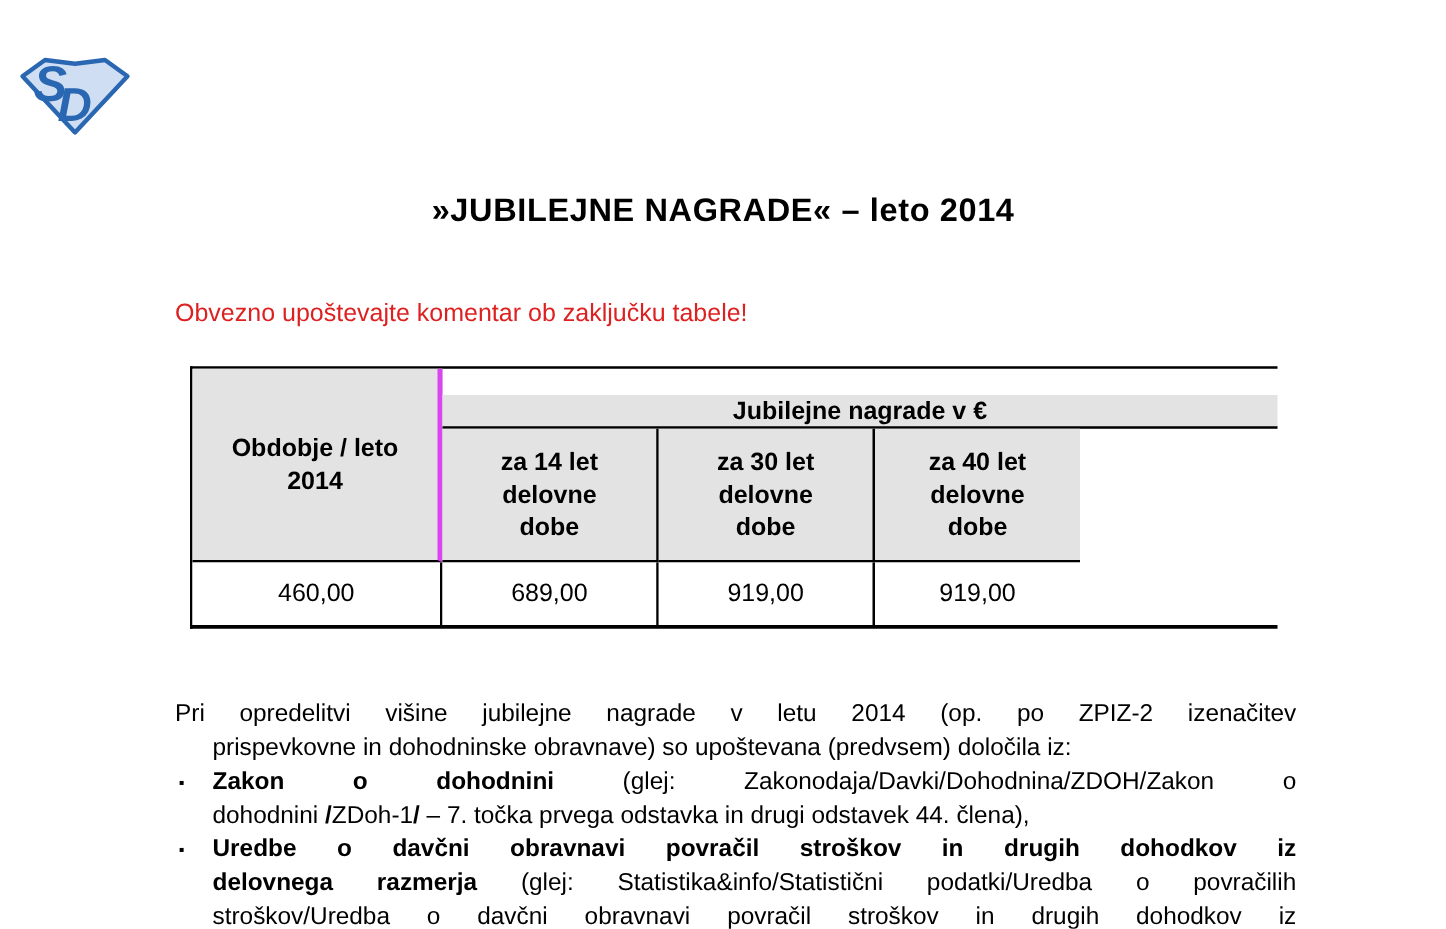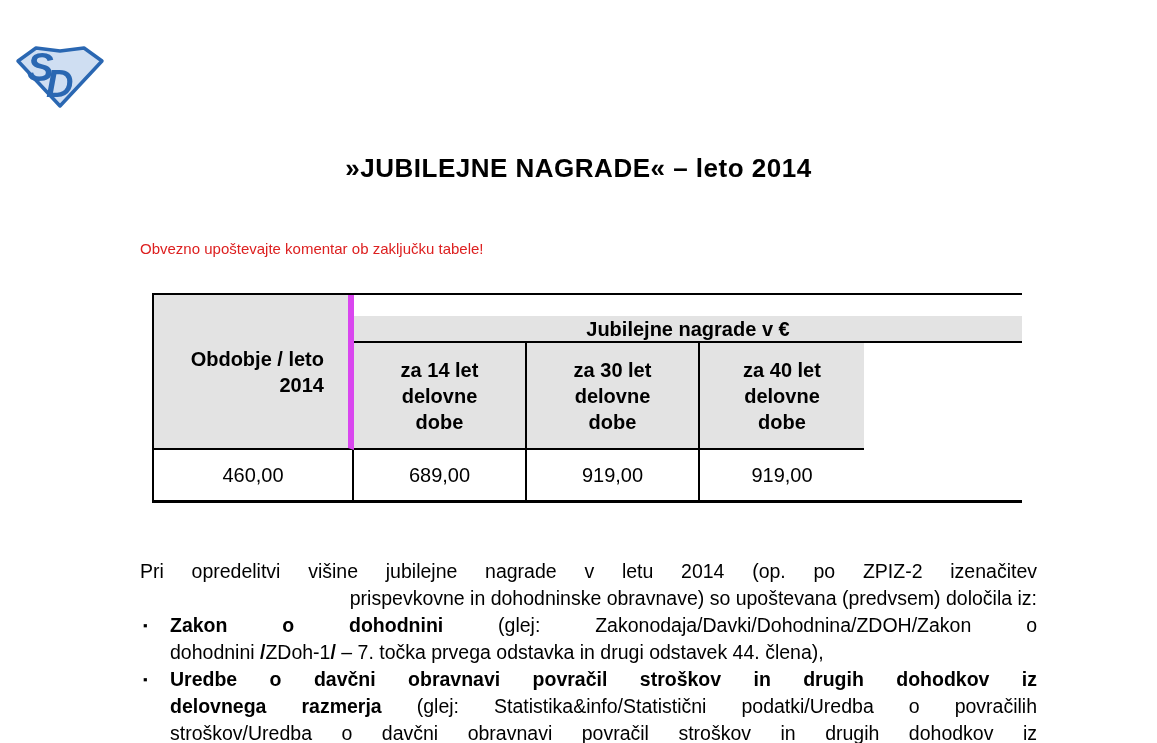--- a/index.html
+++ b/index.html
@@ -19,40 +19,40 @@
     fill: #2a67b2;
   }
   .title {
     position: absolute; left: 0; right: 0; top: 153px;
     text-align: center;
     font-size: 26px; font-weight: bold;
     letter-spacing: 0.5px;
   }
   .notice {
     position: absolute; left: 140px; top: 240px;
-    font-size: 15px;
+    font-size: 20px;
     color: #dd2020;
   }
   .jtable {
     position: absolute; left: 152px; top: 293px;
     display: grid;
     grid-template-columns: 200px 173px 173px 164px 158px;
     grid-template-rows: 48px 107px 50px;
     border-top: 2px solid #000;
     border-left: 2px solid #000;
     border-bottom: 3px solid #000;
   }
   .cell {
     display: flex; align-items: center; justify-content: center;
     text-align: center;
     font-size: 20px;
     line-height: 26px;
   }
   .hdr { background: #e3e3e3; font-weight: bold; }
-  .corner { grid-column: 1; grid-row: 1 / 3; border-right: 6px solid #d946ef; border-bottom: 2px solid #000; padding: 0 24px; text-align: right; }
+  .corner { grid-column: 1; grid-row: 1 / 3; border-right: 4px solid #d946ef; border-bottom: 2px solid #000; padding: 0 24px; }
   .group  { grid-column: 2 / 6; grid-row: 1; border-bottom: 2px solid #000; margin-top: 21px; }
   .sub    { grid-row: 2; border-right: 2px solid #000; border-bottom: 2px solid #000; padding: 0 28px; }
   .datacell { grid-row: 3; border-right: 2px solid #000; background: #fff; }
   .nor { border-right: none !important; }
   .body-text {
     position: absolute; left: 140px; top: 558px; width: 897px;
     font-size: 19.5px;
   }
   .tline { position: relative; line-height: 27px; }
   .just { text-align: justify; text-align-last: justify; }
@@ -82,19 +82,19 @@
   <div class="cell hdr sub">za 30 let delovne dobe</div>
   <div class="cell hdr sub nor">za 40 let delovne dobe</div>
   <div class="cell datacell">460,00</div>
   <div class="cell datacell">689,00</div>
   <div class="cell datacell">919,00</div>
   <div class="cell datacell nor">919,00</div>
 </div>
 
 <div class="body-text">
     <div class="tline just" style="padding-left: 0px;"><span>Pri opredelitvi višine jubilejne nagrade v letu 2014 (op. po ZPIZ-2 izenačitev</span></div>
-    <div class="tline" style="padding-left: 30px; text-align: right;"><span>prispevkovne in dohodninske obravnave) so upoštevana (predvsem) določila iz:</span></div>
+    <div class="tline" style="padding-left: 30px;"><span>prispevkovne in dohodninske obravnave) so upoštevana (predvsem) določila iz:</span></div>
     <div class="tline just" style="padding-left: 30px;"><span class="bullet">▪</span><span class="b">Zakon o dohodnini</span><span> (glej: Zakonodaja/Davki/Dohodnina/ZDOH/Zakon o</span></div>
     <div class="tline" style="padding-left: 30px;"><span>dohodnini </span><span class="b">/</span><span>ZDoh-1</span><span class="b">/</span><span> – 7. točka prvega odstavka in drugi odstavek 44. člena),</span></div>
     <div class="tline just" style="padding-left: 30px;"><span class="bullet">▪</span><span class="b">Uredbe o davčni obravnavi povračil stroškov in drugih dohodkov iz</span></div>
     <div class="tline just" style="padding-left: 30px;"><span class="b">delovnega razmerja</span><span> (glej: Statistika&amp;info/Statistični podatki/Uredba o povračilih</span></div>
     <div class="tline just" style="padding-left: 30px;"><span>stroškov/Uredba o davčni obravnavi povračil stroškov in drugih dohodkov iz</span></div>
   </div>
 
 </body></html>

